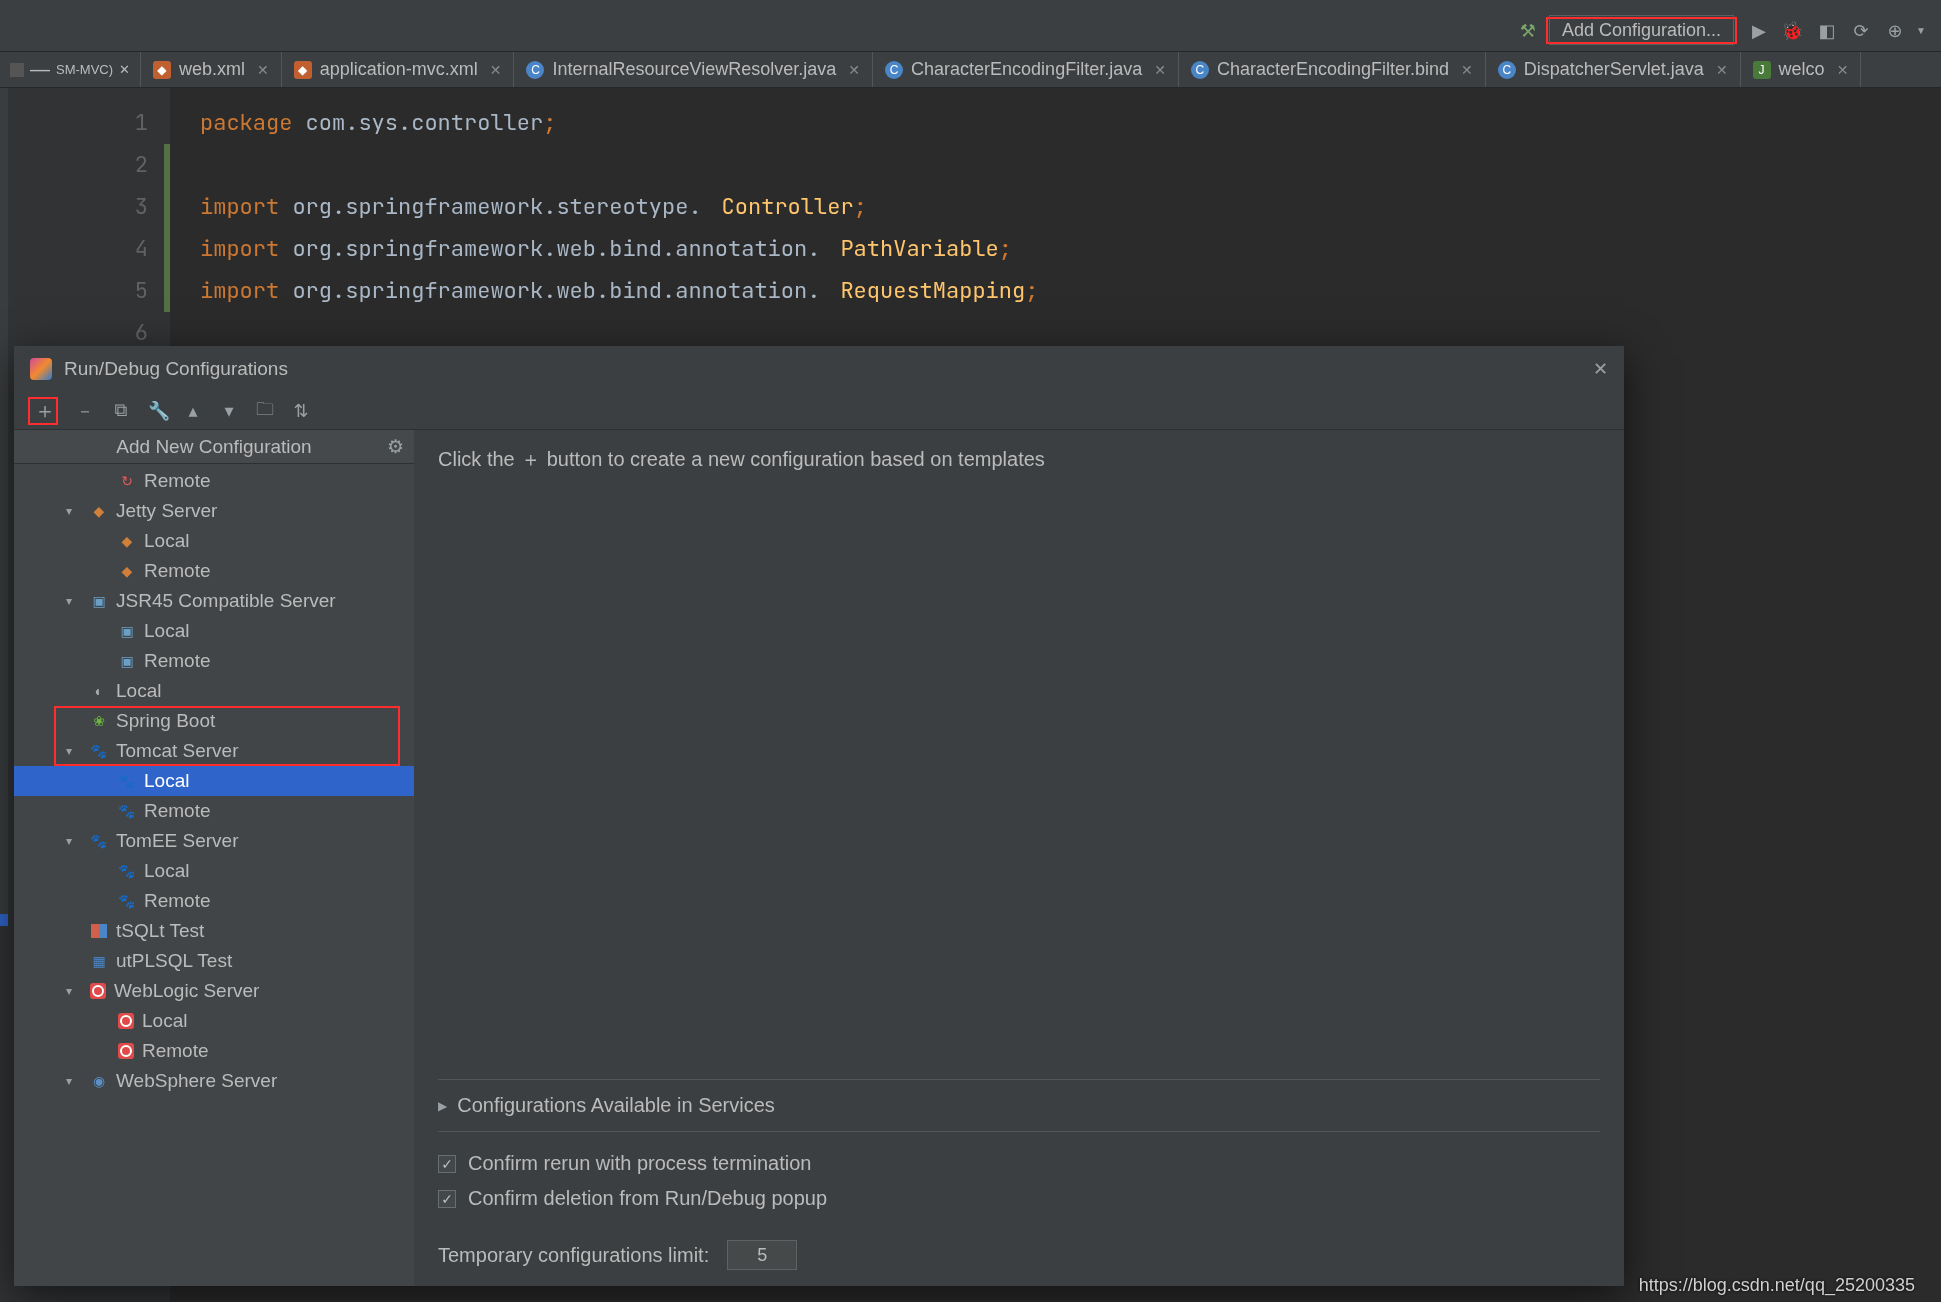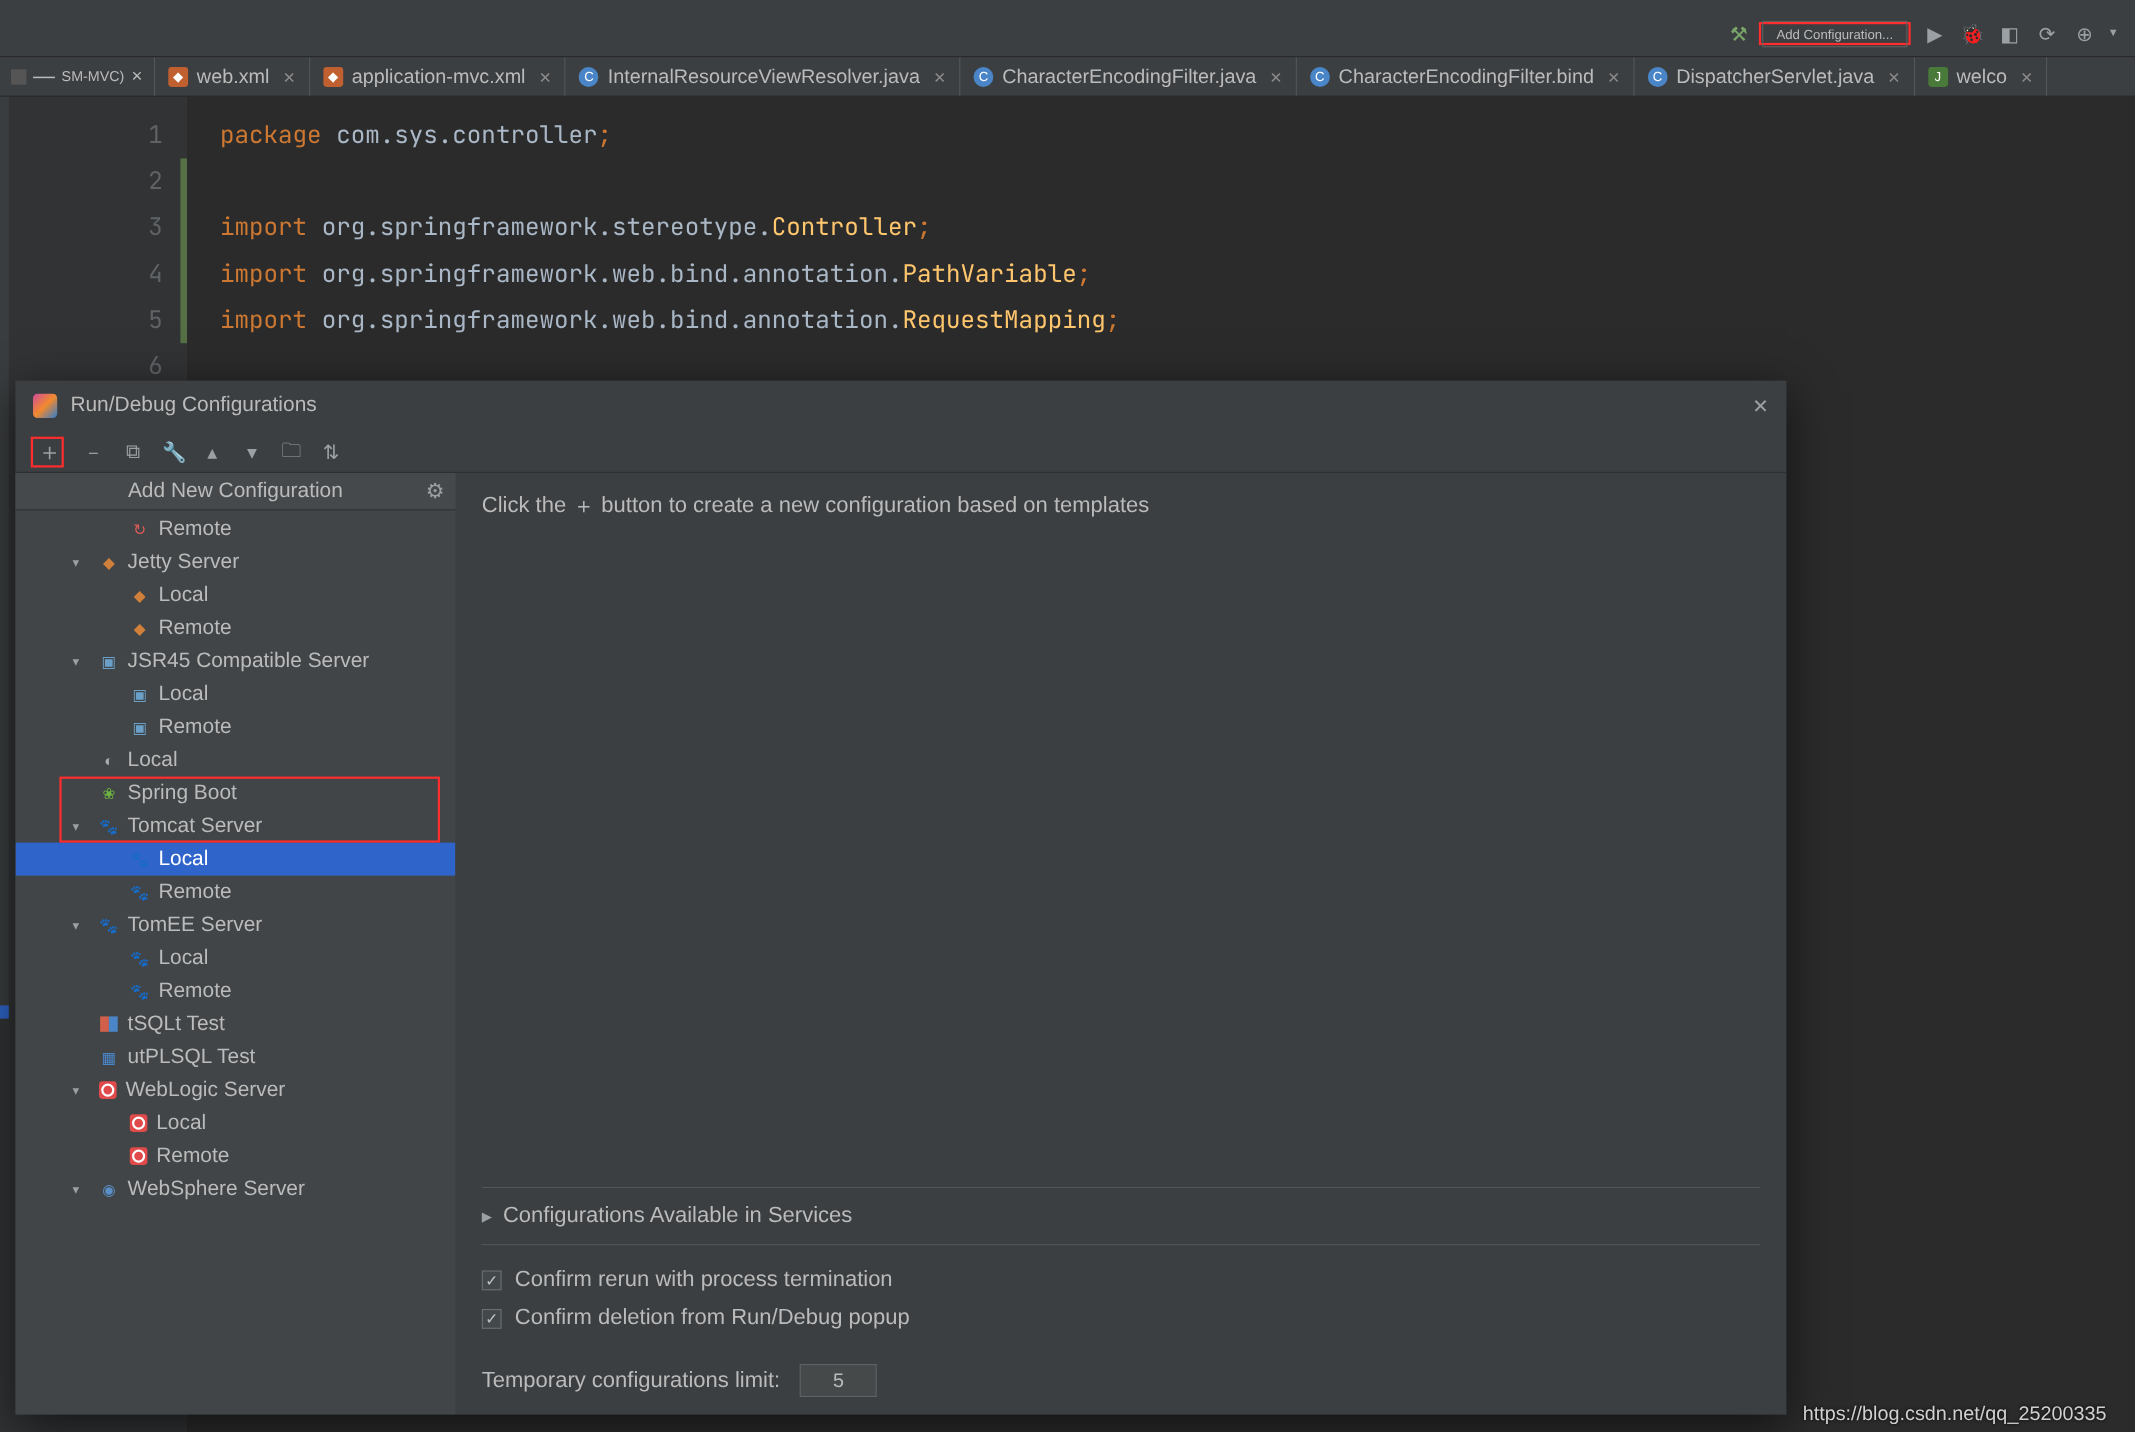--- a/index.html
+++ b/index.html
@@ -45,21 +45,21 @@
     padding-right:8px;gap:10px;
     border-bottom:1px solid #272727;
   }
   .toolbar .spacer{flex:1;}
   .hammer-icon{color:#7aa66a;font-size:18px;}
   .add-config-btn{
     border:1px solid #5e6060;
     padding:4px 12px;
     color:var(--text);
     background:transparent;
-    font-size:12px;
+    font-size:18px;
   }
   .add-config-box{
     border:2px solid var(--red-box);
     padding:1px;
     display:inline-block;
   }
   .tb-icon{color:var(--icon-grey);font-size:18px;width:24px;text-align:center;}
   .tb-dropdown{display:flex;align-items:center;gap:2px;}
 
   
@@ -108,21 +108,21 @@
   .code{
     flex:1;
     font-family:"JetBrains Mono","Consolas",monospace;
     font-size:22px;
     line-height:42px;
     padding:14px 0 0 30px;
     color:var(--pkg);
     white-space:pre;
   }
   .kw{color:var(--kw);}
-  .cls{color:var(--cls);}
+  .cls{color:var(--cls);margin-left:20px;}
   .semi{color:var(--kw);}
 
   
   .dialog{
     position:absolute;
     left:14px;top:346px;
     width:1610px;height:940px;
     background:var(--bg-dialog);
     box-shadow:0 10px 40px rgba(0,0,0,.6);
     display:flex;flex-direction:column;

